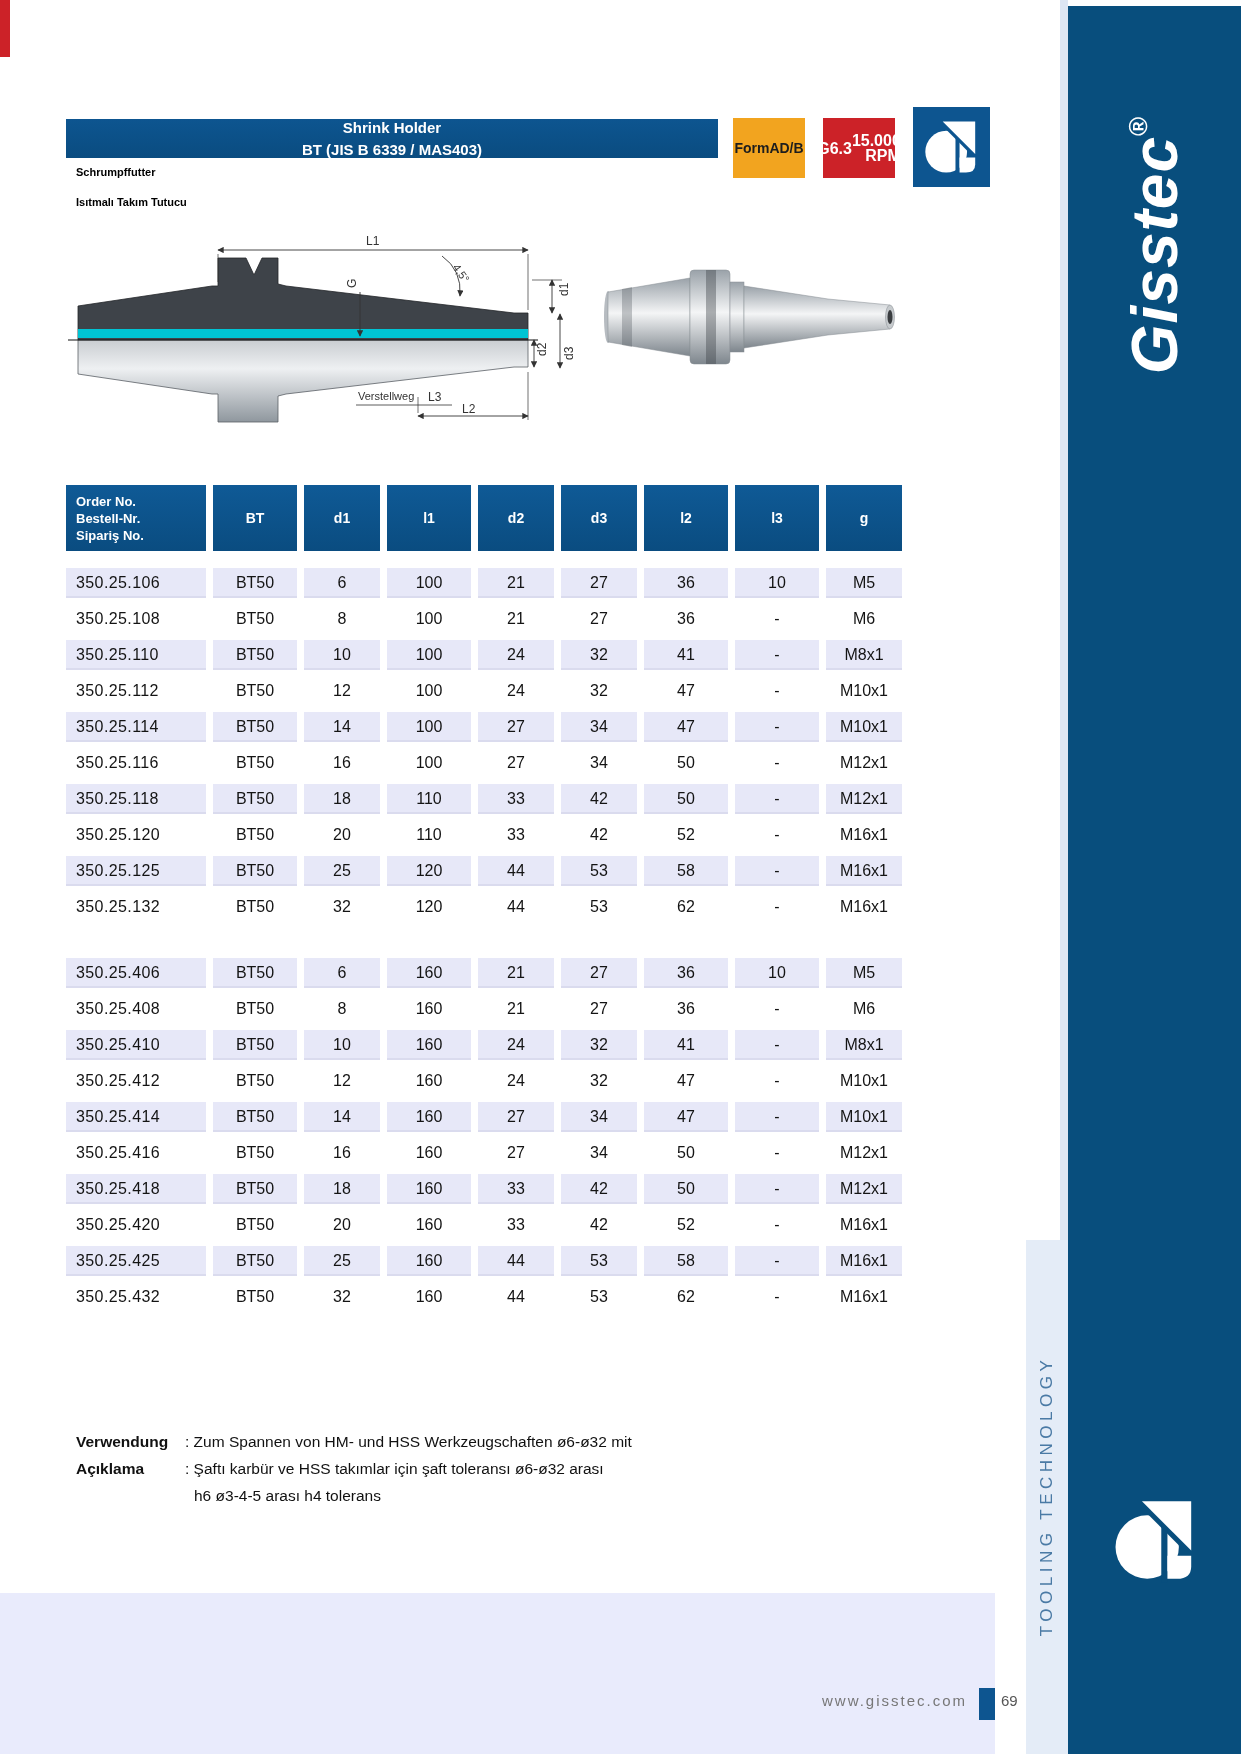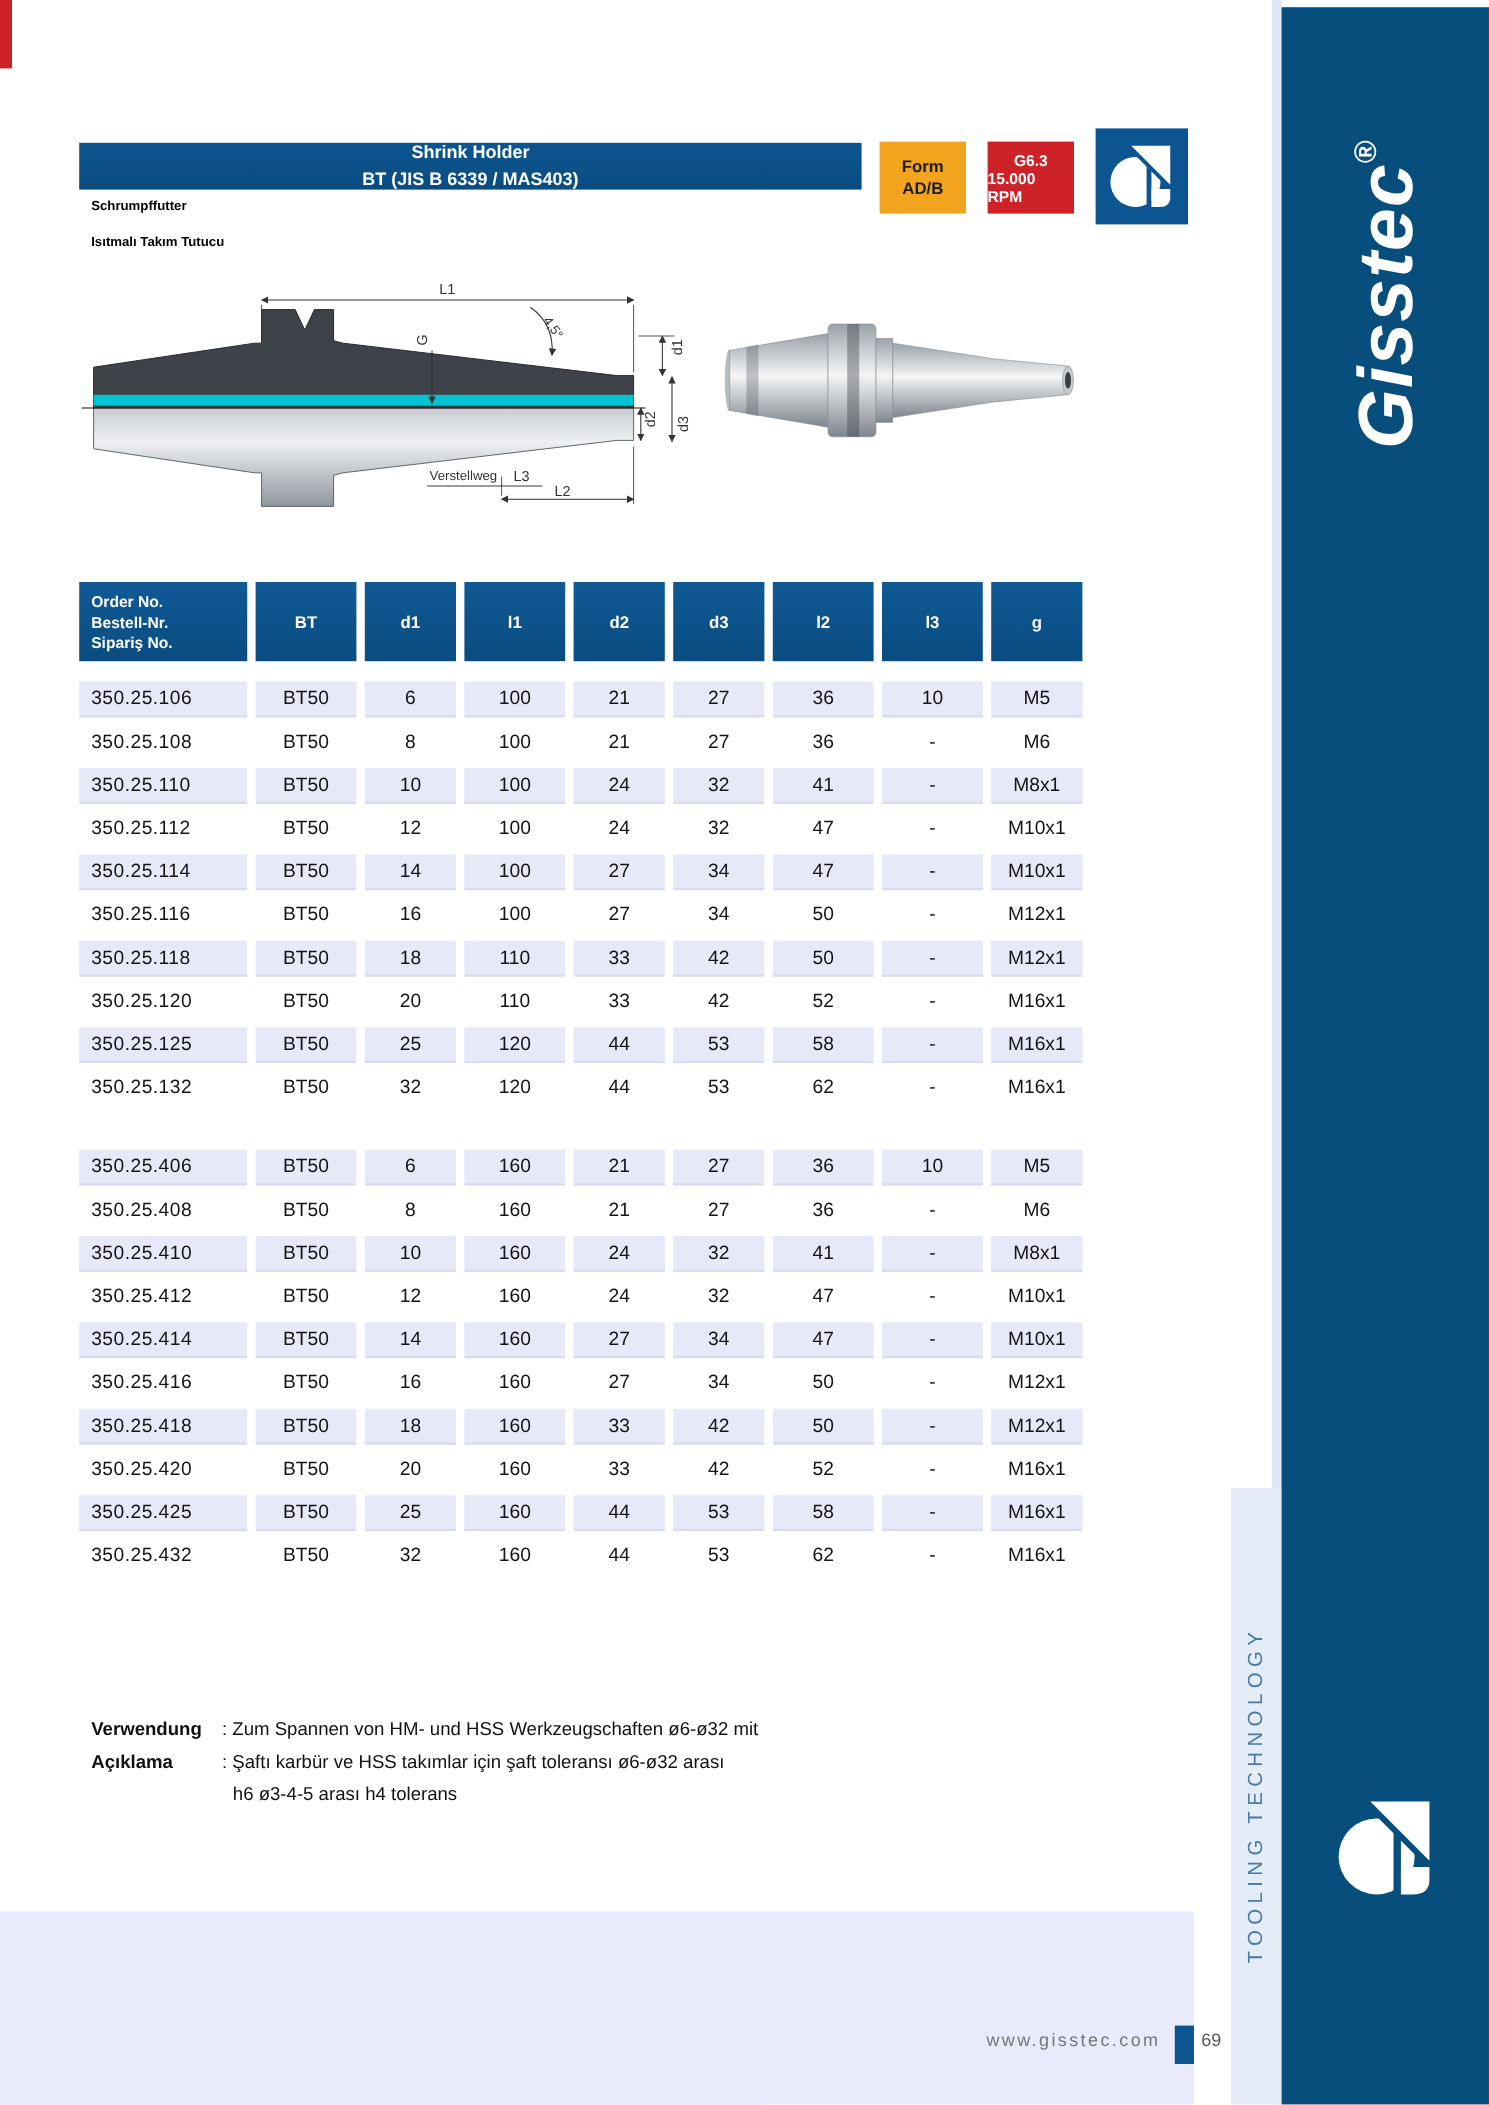--- a/index.html
+++ b/index.html
@@ -12,24 +12,24 @@
         font-family:"Liberation Sans",sans-serif;overflow:hidden;}
 
   .red-bar{position:absolute;left:0;top:0;width:10px;height:57px;background:var(--red);}
 
   .title-bar{position:absolute;left:66px;top:119px;width:652px;height:39px;
     background:linear-gradient(var(--blue),#0a4c80);color:#fff;font-weight:bold;font-size:15px;
     display:flex;justify-content:space-between;align-items:center;padding:0 12px;box-sizing:border-box;flex-direction:column;}
   .sub{position:absolute;left:76px;font-weight:bold;font-size:11px;color:#000000;}
   .sub1{top:166px;} .sub2{top:196px;}
 
-  .badge{position:absolute;top:118px;width:72px;height:60px;display:flex;flex-direction:column;
+  .badge{position:absolute;top:118px;width:72px;height:60px;display:flex;flex-direction:row;
     justify-content:center;align-items:center;font-weight:bold;}
   .badge-form{left:733px;background:var(--orange);color:#1d1d1d;font-size:14px;line-height:19px;}
-  .badge-speed{left:823px;background:var(--red);color:#fff;font-size:13px;line-height:15px;}
+  .badge-speed{left:823px;background:var(--red);color:#fff;font-size:16px;line-height:15px;text-align:right;}
   .badge-logo{position:absolute;left:913px;top:107px;width:77px;height:80px;background:var(--blue);
     display:flex;align-items:center;justify-content:center;}
   .badge-logo svg{width:58px;height:58px;}
   .cut{fill:var(--blue);} .cut2{fill:var(--sidebar_blue);}
 
   .drawing{position:absolute;left:66px;top:228px;width:520px;height:205px;}
   .render{position:absolute;left:598px;top:242px;width:305px;height:150px;}
   svg text{font-family:"Liberation Sans",sans-serif;fill:#333;}
 
   .spec-table{position:absolute;left:66px;top:485px;width:836px;}

